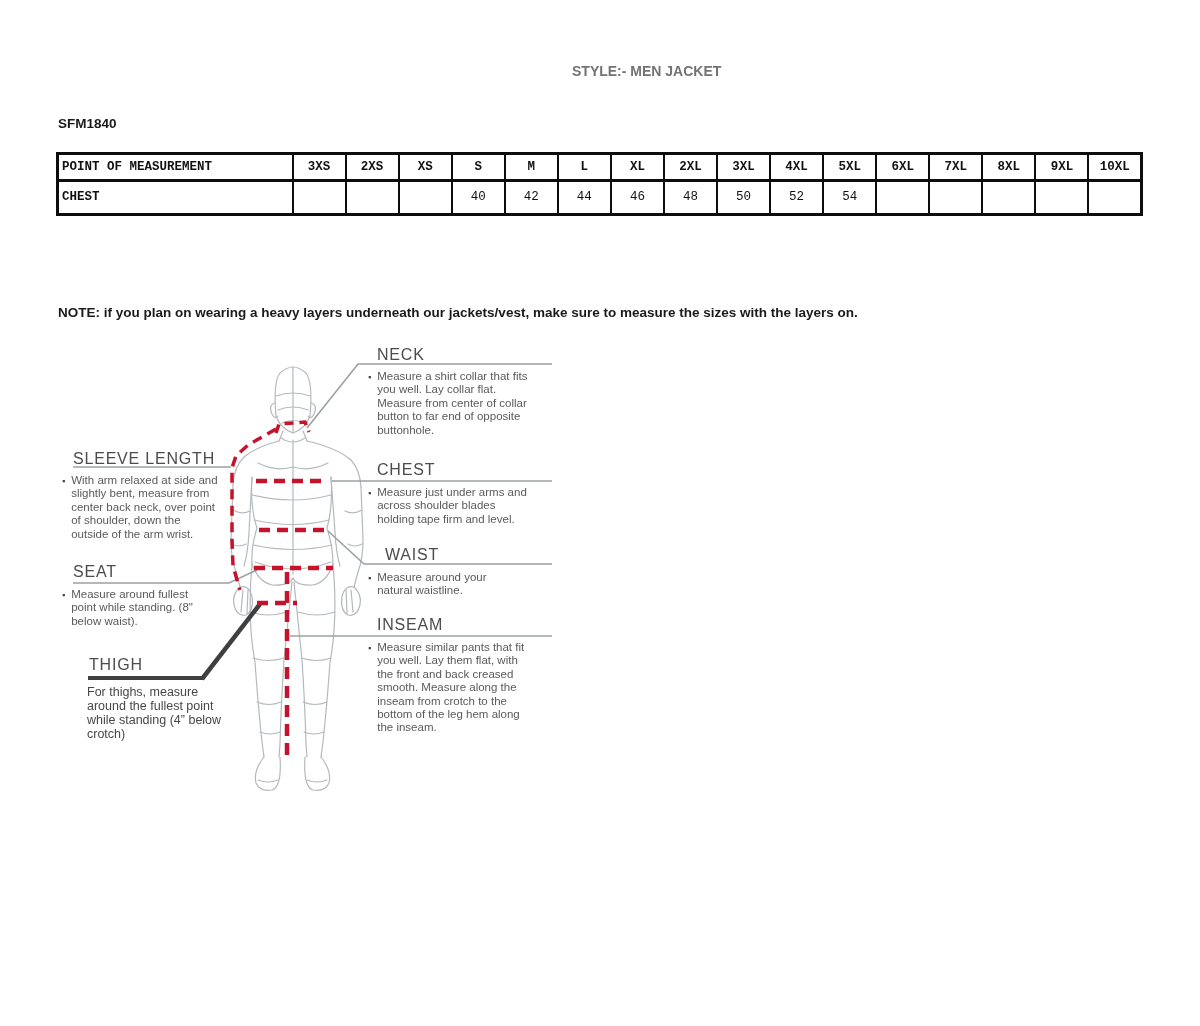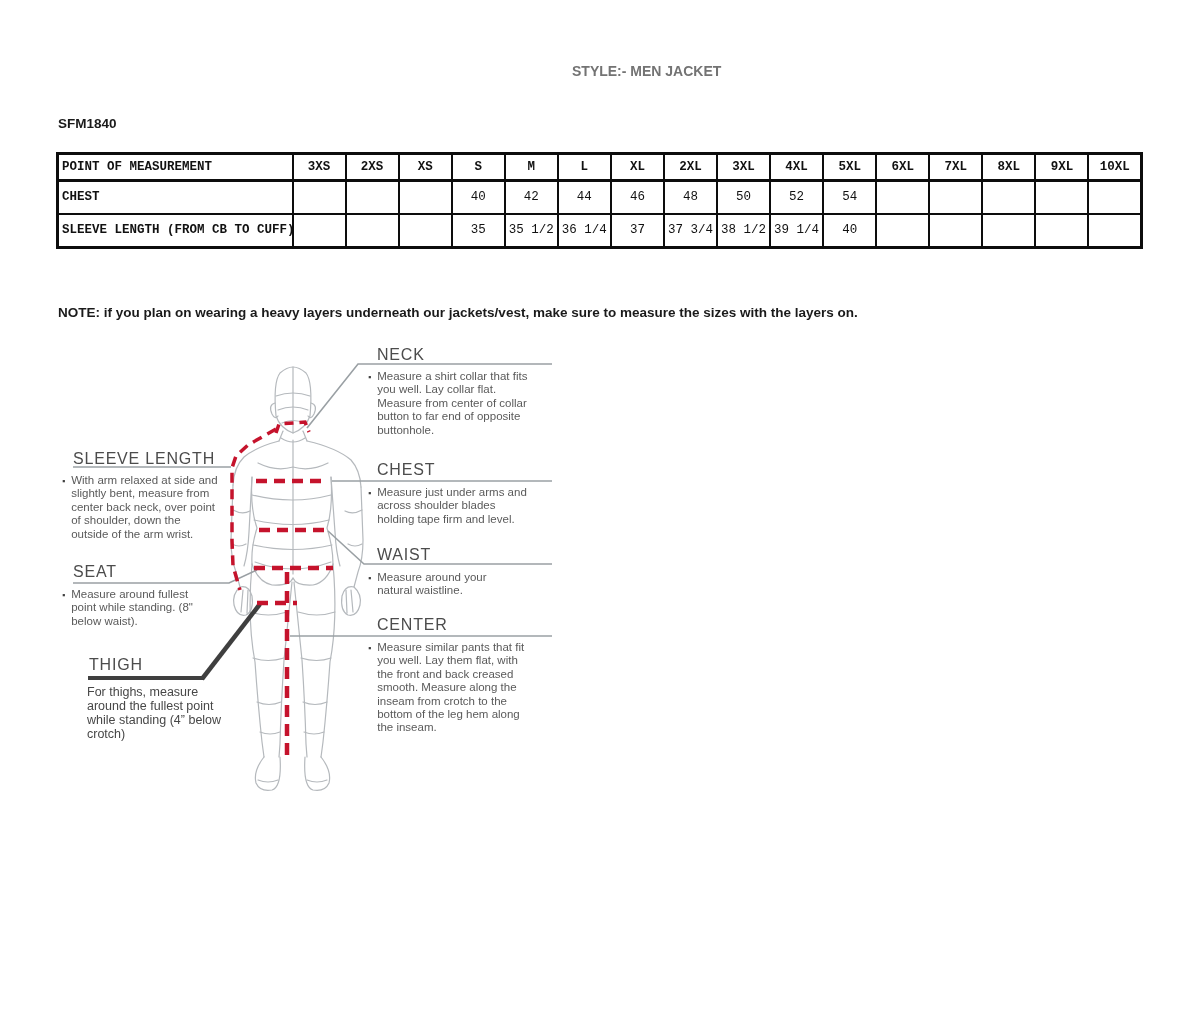--- a/index.html
+++ b/index.html
@@ -71,39 +71,20 @@
         <td></td>
         <td></td>
         <td>40</td>
         <td>42</td>
         <td>44</td>
         <td>46</td>
         <td>48</td>
         <td>50</td>
         <td>52</td>
         <td>54</td>
-        <td></td>
-        <td></td>
-        <td></td>
-        <td></td>
-        <td></td>
-      </tr>
-      <tr>
-        <th>SLEEVE LENGTH (FROM CB TO CUFF)</th>
-        <td></td>
-        <td></td>
-        <td></td>
-        <td>35</td>
-        <td>35 1/2</td>
-        <td>36 1/4</td>
-        <td>37</td>
-        <td>37 3/4</td>
-        <td>38 1/2</td>
-        <td>39 1/4</td>
-        <td>40</td>
         <td></td>
         <td></td>
         <td></td>
         <td></td>
         <td></td>
       </tr>
     </tbody>
 </table>
 
 <div class="abs note-line" style="left:58px;top:305px;">NOTE: if you plan on wearing a heavy layers underneath our jackets/vest, make sure to measure the sizes with the layers on.</div>
@@ -210,23 +191,23 @@
   <span class="bullet">▪</span>
   <span>Measure a shirt collar that fits you well. Lay collar flat. Measure from center of collar button to far end of opposite buttonhole.</span>
 </div>
 
 <div class="sec-title" style="left:377px;top:461px;">CHEST</div>
 <div class="sec-desc" style="left:368px;top:486px;width:165px;">
   <span class="bullet">▪</span>
   <span>Measure just under arms and across shoulder blades holding tape firm and level.</span>
 </div>
 
-<div class="sec-title" style="left:377px;top:546px;">WAIST</div>
+<div class="sec-title" style="left:385px;top:546px;">WAIST</div>
 <div class="sec-desc" style="left:368px;top:571px;width:150px;">
   <span class="bullet">▪</span>
   <span>Measure around your natural waistline.</span>
 </div>
 
-<div class="sec-title" style="left:377px;top:616px;">CENTER</div>
+<div class="sec-title" style="left:377px;top:616px;">INSEAM</div>
 <div class="sec-desc" style="left:368px;top:641px;width:163px;">
   <span class="bullet">▪</span>
   <span>Measure similar pants that fit you well. Lay them flat, with the front and back creased smooth. Measure along the inseam from crotch to the bottom of the leg hem along the inseam.</span>
 </div>
 
 </body></html>

